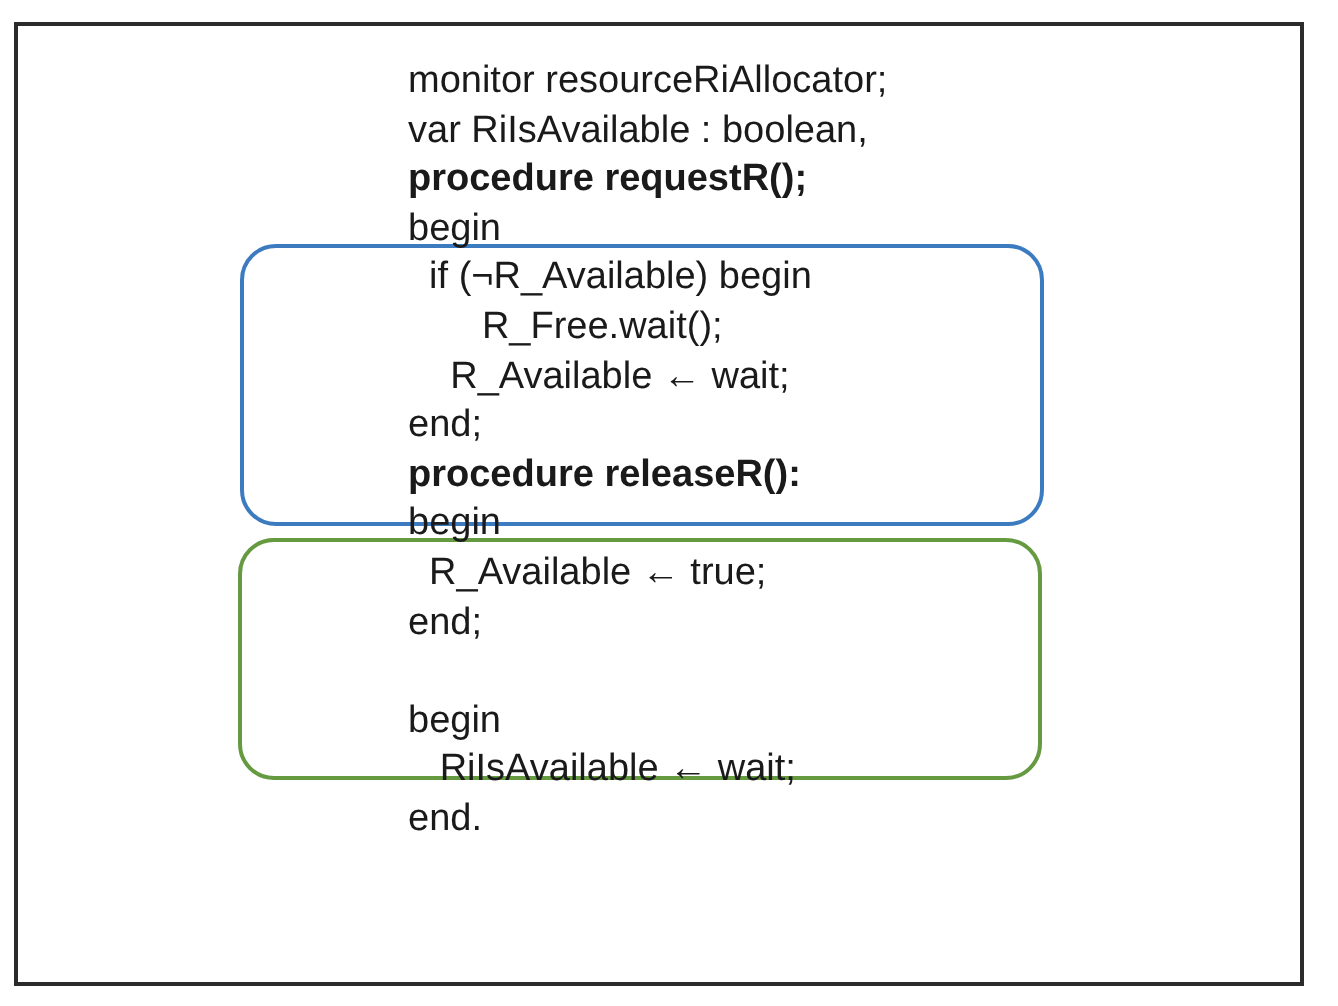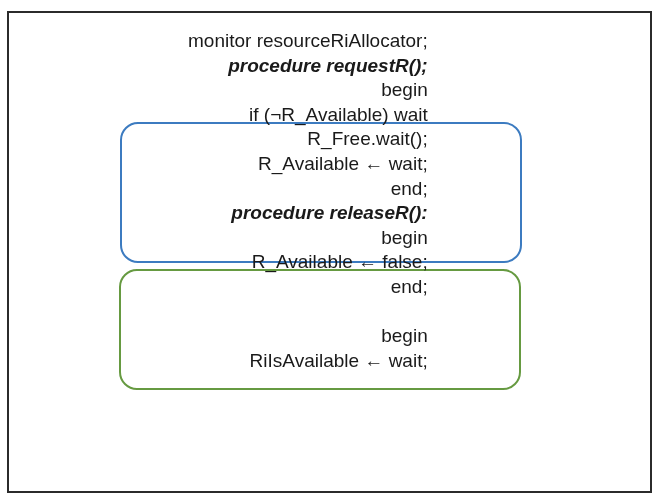--- a/index.html
+++ b/index.html
@@ -39,52 +39,52 @@
   }
   .box-release {
     left: 110px;
     top: 256px;
     width: 402px;
     height: 121px;
     border: 2.5px solid #669a41;
   }
   .code {
     position: absolute;
-    left: 188px;
+    left: 204px;
     top: 29px;
     font-size: 19px;
     line-height: 24.6px;
     color: #1a1a1a;
-    text-align: right;
   }
   .code .line {
     white-space: pre;
     height: 24.6px;
   }
   .code .line.bold {
     font-weight: bold;
-    font-style: italic;
   }
 </style>
 </head>
 <body>
 
 <div class="frame">
   <div class="highlight-box box-request"></div>
   <div class="highlight-box box-release"></div>
 </div>
 
 <div class="code">
   <div class="line">monitor resourceRiAllocator;</div>
+  <div class="line">var RiIsAvailable : boolean,</div>
   <div class="line bold">procedure requestR();</div>
   <div class="line">begin</div>
-  <div class="line">  if (¬R_Available) wait</div>
+  <div class="line">  if (¬R_Available) begin</div>
   <div class="line">       R_Free.wait();</div>
   <div class="line">    R_Available ← wait;</div>
   <div class="line">end;</div>
   <div class="line bold">procedure releaseR():</div>
   <div class="line">begin</div>
-  <div class="line">  R_Available ← false;</div>
+  <div class="line">  R_Available ← true;</div>
   <div class="line">end;</div>
   <div class="line"></div>
   <div class="line">begin</div>
   <div class="line">   RiIsAvailable ← wait;</div>
+  <div class="line">end.</div>
 </div>
 
 </body></html>

